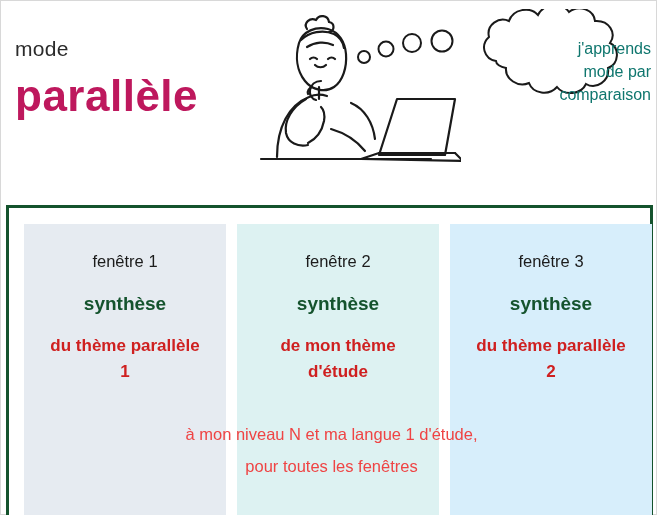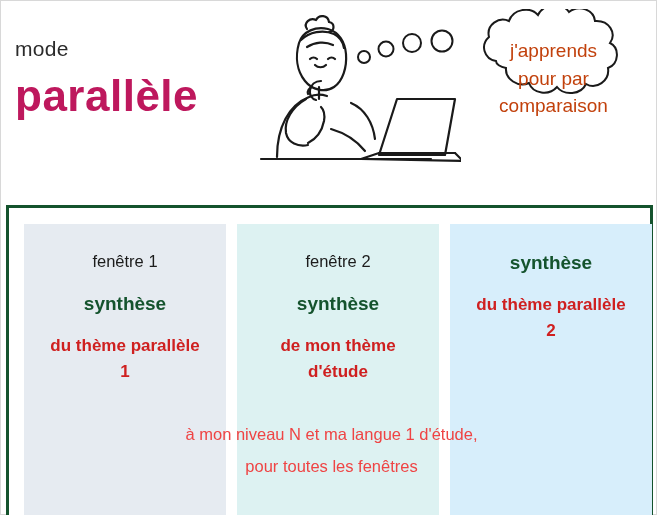--- a/index.html
+++ b/index.html
@@ -57,23 +57,23 @@
     top: 8px;
     width: 195px;
     height: 115px;
   }
   .bubble svg { display: block; }
   .bubble-text {
     position: absolute;
     left: 0;
     top: 28px;
     width: 195px;
-    text-align: center;
-    font-size: 19px;
-    color: #c2410c;
+    text-align: right;
+    font-size: 16px;
+    color: #0f766e;
     line-height: 1.45;
   }
 
   
   .person {
     position: absolute;
     left: 210px;
     top: 6px;
     width: 250px;
     height: 170px;
@@ -205,21 +205,21 @@
                  c14 -1 22 12 15 22
                  c10 5 9 21 -2 25
                  c2 13 -12 22 -22 16
                  c-5 11 -22 12 -29 3
                  c-8 9 -24 7 -28 -4
                  c-11 5 -24 -4 -23 -15
                  c-6 -1 -10 -4 -10 -7 z"></path>
       </svg>
       <div class="bubble-text">
         <div>j'apprends</div>
-        <div>pour par</div>
+        <div>mode par</div>
         <div>comparaison</div>
       </div>
     </div>
 
     <svg style="position:absolute; left:355px; top:26px;" width="105" height="40" viewBox="0 0 105 40" fill="#ffffff" stroke="#1a1a1a" stroke-width="2">
       <circle cx="8" cy="30" r="6"></circle>
       <circle cx="30" cy="22" r="7.5"></circle>
       <circle cx="56" cy="16" r="9"></circle>
       <circle cx="86" cy="14" r="10.5"></circle>
     </svg>
@@ -245,20 +245,21 @@
           <div class="synth">synthèse</div>
           <div class="theme">
             <div>de mon thème</div>
             <div>d'étude</div>
           </div>
         </div>
       </div>
 
       <div class="col col3" style="background: rgb(215, 238, 251);">
         <div class="col-inner">
+          <div class="win-label">fenêtre 3</div>
           <div class="synth">synthèse</div>
           <div class="theme">
             <div>du thème parallèle</div>
             <div>2</div>
           </div>
         </div>
       </div>
 
       <div class="footer">
         <div class="footer-line">à mon niveau N  et ma langue 1 d'étude,</div>

